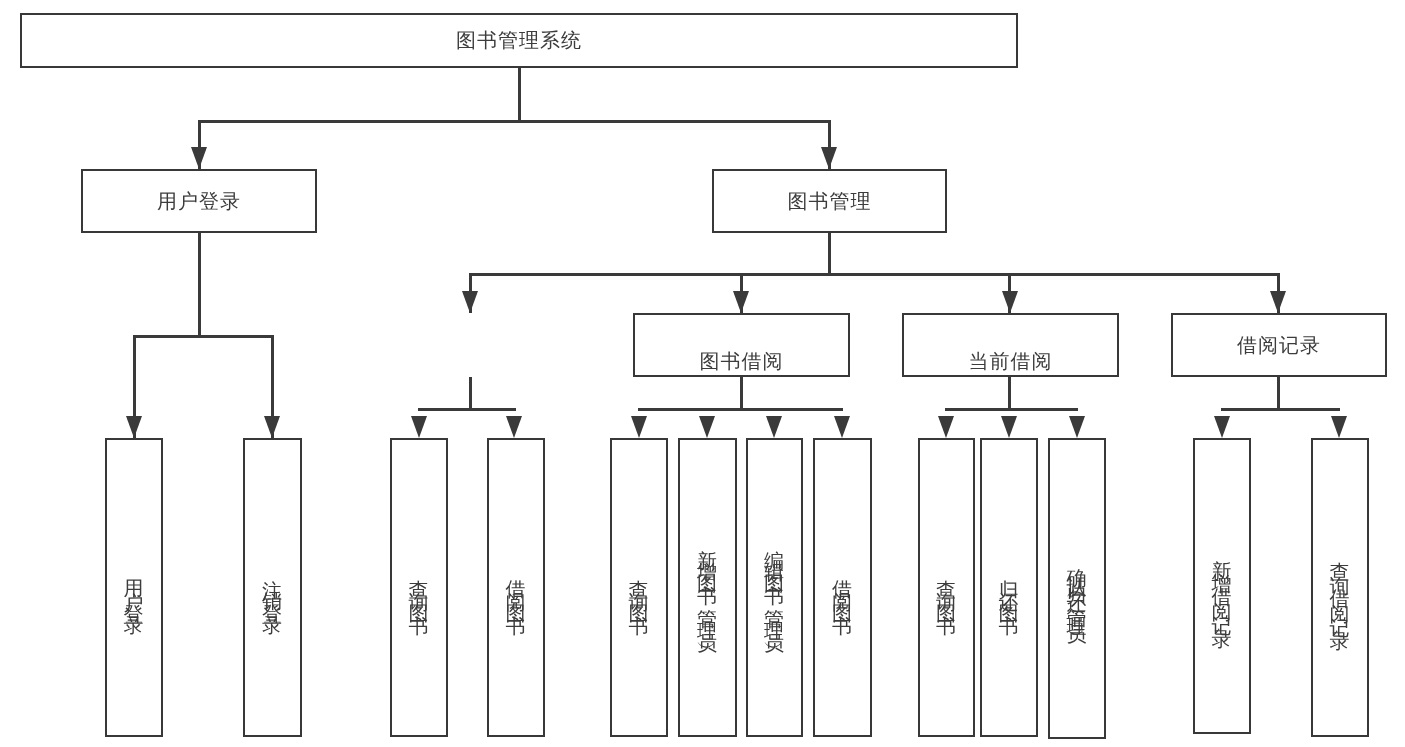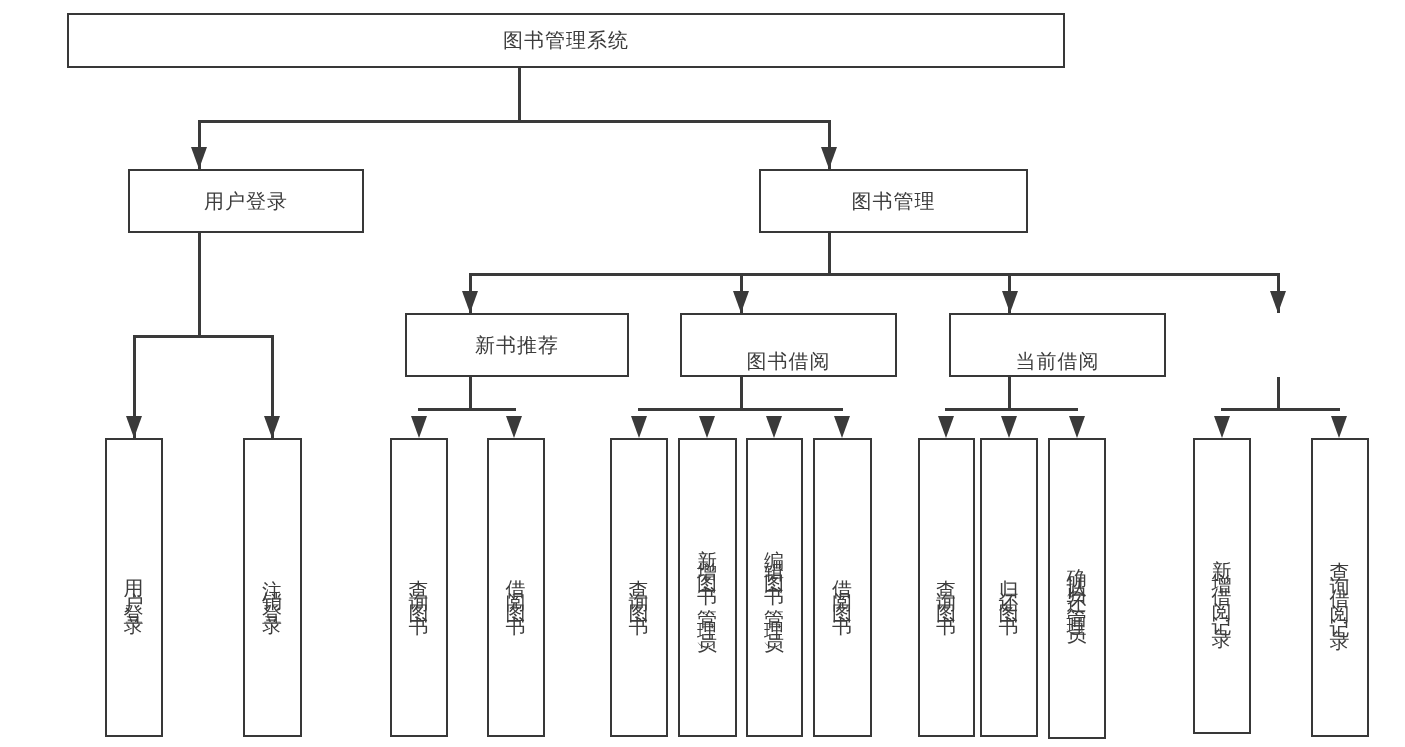--- a/index.html
+++ b/index.html
@@ -11,21 +11,21 @@
   .arrow{
     position:absolute;width:0;height:0;
     border-left:8px solid transparent;border-right:8px solid transparent;
     border-top:22px solid #3a3a3a;transform:translateX(-50%);
   }
   .box{
     position:absolute;border:2px solid #383838;background:#ffffff;
     display:flex;align-items:center;justify-content:center;
     color:#3c3c3c;box-sizing:border-box;
   }
-  .box.h{font-size:20px;letter-spacing:1px;margin-left:47px;}
+  .box.h{font-size:20px;letter-spacing:1px;}
   .box.v span{
     writing-mode:vertical-rl;text-orientation:mixed;
     font-size:20px;line-height:1;white-space:nowrap;
   }
   .ls4{letter-spacing:12px;}
   .ls6{letter-spacing:14px;}
   .ls8{letter-spacing:12px;}
   .ls9{letter-spacing:8px;}
   .watermark{
     position:absolute;left:1183px;top:709px;z-index:10;
@@ -85,32 +85,32 @@
   <div class="arrow" style="left:1222px;top:416px;"></div>
   <div class="arrow" style="left:1339px;top:416px;"></div>
 
   <div class="box h" style="left:20px;top:13px;width:998px;height:55px;">
     <span>图书管理系统</span>
   </div>
 
   <div class="box h" style="left:81px;top:169px;width:236px;height:64px;">
     <span>用户登录</span>
   </div>
-  <div class="box h" style="left:712px;top:169px;width:269px;height:64px;">
+  <div class="box h" style="left:712px;top:169px;width:235px;height:64px;">
     <span>图书管理</span>
   </div>
 
-  <div class="box h" style="left:358px;top:313px;width:224px;height:64px;">
-    <span>新书推荐</span>
-  </div>
   <div class="box h" style="left:633px;top:313px;width:217px;height:64px;align-items:flex-end;">
     <span>图书借阅</span>
   </div>
   <div class="box h" style="left:902px;top:313px;width:217px;height:64px;align-items:flex-end;">
     <span>当前借阅</span>
+  </div>
+  <div class="box h" style="left:1171px;top:313px;width:216px;height:64px;">
+    <span>借阅记录</span>
   </div>
 
   <div class="box v" style="left:105px;top:438px;width:58px;height:299px;">
     <span class="ls4">用户登录</span>
   </div>
   <div class="box v" style="left:243px;top:438px;width:59px;height:299px;">
     <span class="ls4">注销登录</span>
   </div>
 
   <div class="box v" style="left:390px;top:438px;width:58px;height:299px;">

